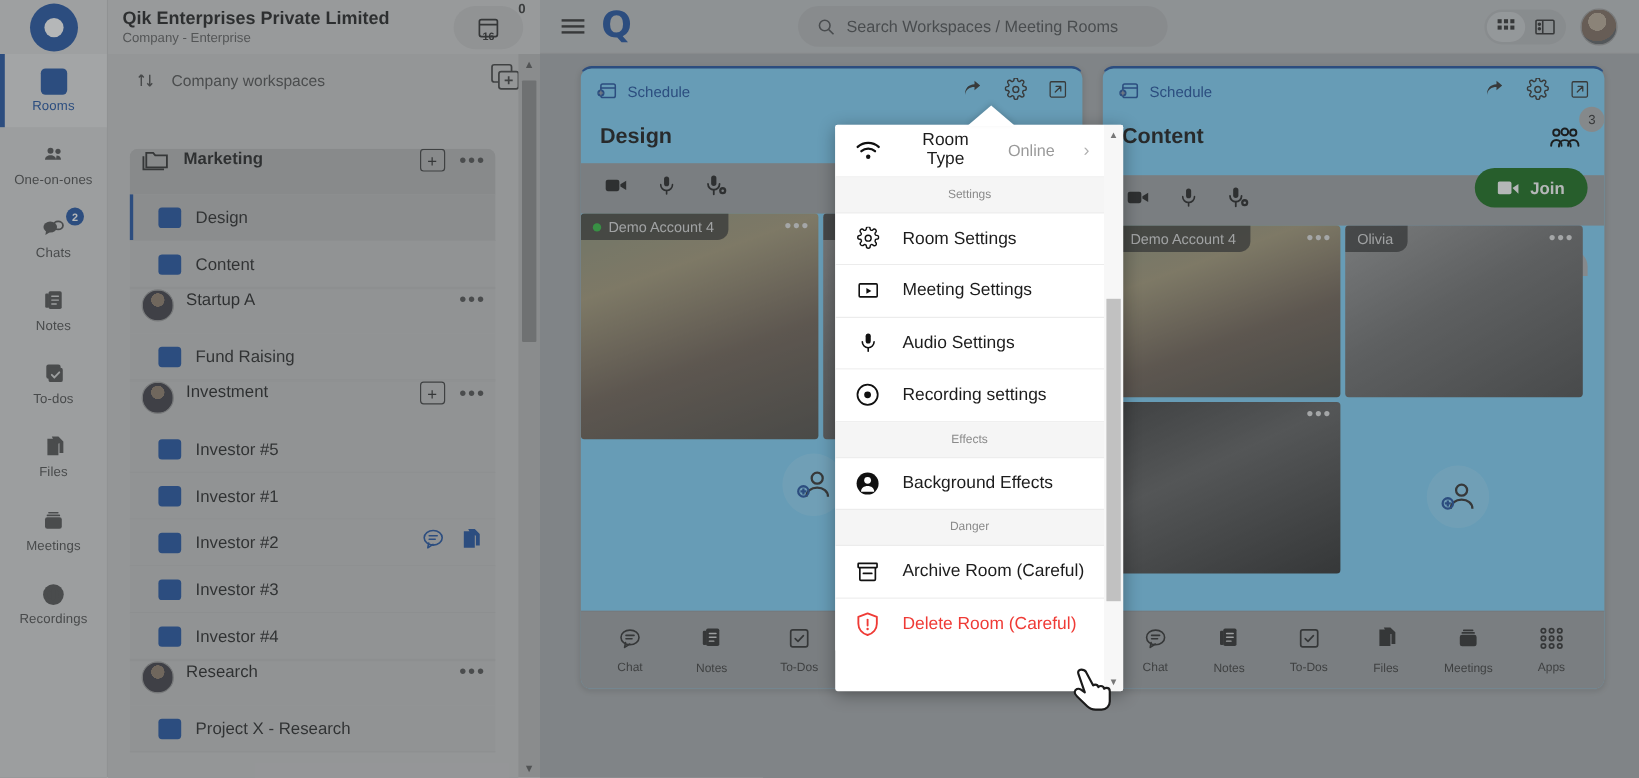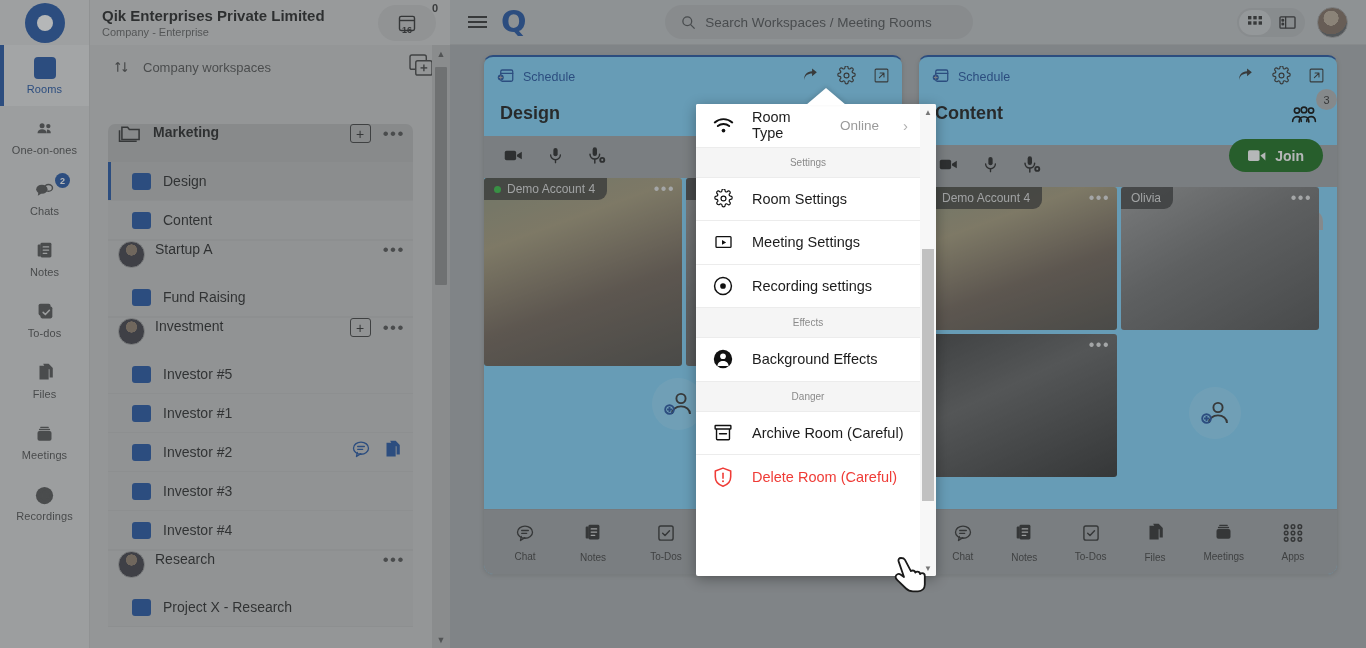--- a/index.html
+++ b/index.html
@@ -211,21 +211,21 @@
     border-top:1px solid #969a9d;
   }
   .bitem { display:flex; flex-direction:column; align-items:center; gap:4px; color:#2b2b2b; cursor:pointer; }
   .bitem .blab { font-size:10px; color:#3a3a3a; }
 
   
   .menu {
     position:absolute; left:696px; top:104px; width:240px; height:472px;
     background:#fff; border-radius:2px;
     box-shadow:0 3px 14px rgba(0,0,0,.33);
-    z-index:60; overflow:hidden;
+    z-index:60; overflow:hidden;text-align:center;
   }
   .menu-arrow {
     position:absolute; left:806px; top:88px; width:0; height:0;
     border-left:20px solid transparent; border-right:20px solid transparent;
     border-bottom:17px solid #fff; z-index:61;
     filter: drop-shadow(0 -2px 2px rgba(0,0,0,.12));
   }
   .mscroll {
     position:absolute; right:0; top:0; bottom:0; width:16px; background:#f7f7f7; z-index:62;
   }
@@ -790,20 +790,30 @@
           <span class="mico">
             <svg width="23" height="20" viewBox="0 0 24 24" fill="none" stroke="currentColor" stroke-width="1.6" stroke-linecap="round" stroke-linejoin="round">
               <rect x="3" y="5.5" width="18" height="13" rx="1"></rect>
               <path d="M10.2 9.6l5 2.9-5 2.9z" fill="currentColor" stroke="none"></path>
             </svg>
           </span>
           <span class="mlab">Meeting Settings</span>
         </div>
         <div class="mrow">
           <span class="mico">
+            <svg width="19" height="21" viewBox="0 0 24 24" fill="none" stroke="currentColor" stroke-width="1.6" stroke-linecap="round" stroke-linejoin="round">
+              <rect x="9.3" y="2.5" width="5.4" height="10.5" rx="2.7" fill="currentColor" stroke="none"></rect>
+              <path d="M5.8 11.2a6.2 6.2 0 0012.4 0" fill="none" stroke="currentColor" stroke-width="1.7"></path>
+              <line x1="12" y1="17.5" x2="12" y2="21" stroke="currentColor" stroke-width="1.7"></line>
+            </svg>
+          </span>
+          <span class="mlab">Audio Settings</span>
+        </div>
+        <div class="mrow">
+          <span class="mico">
             <svg width="22" height="22" viewBox="0 0 24 24" fill="none" stroke="currentColor" stroke-width="1.6" stroke-linecap="round" stroke-linejoin="round">
               <circle cx="12" cy="12" r="9.2"></circle>
               <circle cx="12" cy="12" r="3.1" fill="currentColor" stroke="none"></circle>
             </svg>
           </span>
           <span class="mlab">Recording settings</span>
         </div>
         <div class="msec">Effects</div>
         <div class="mrow">
           <span class="mico">

